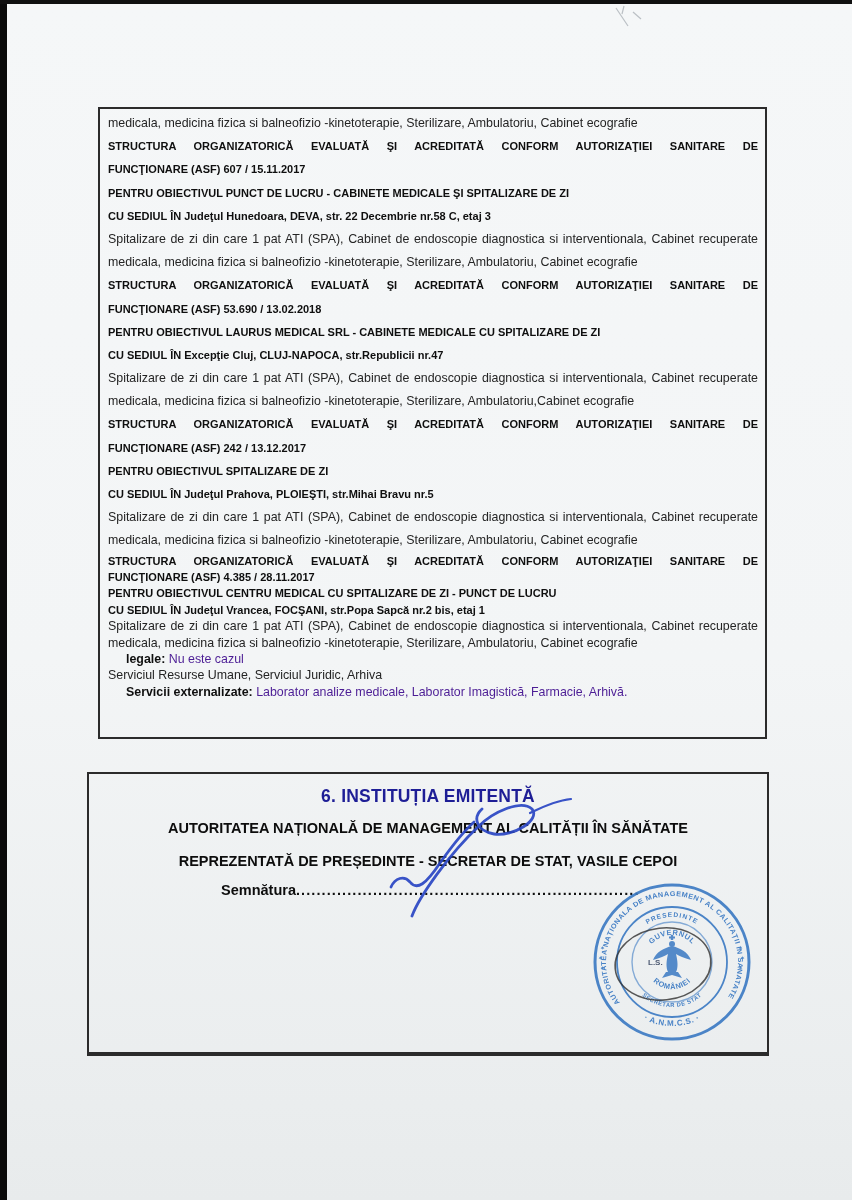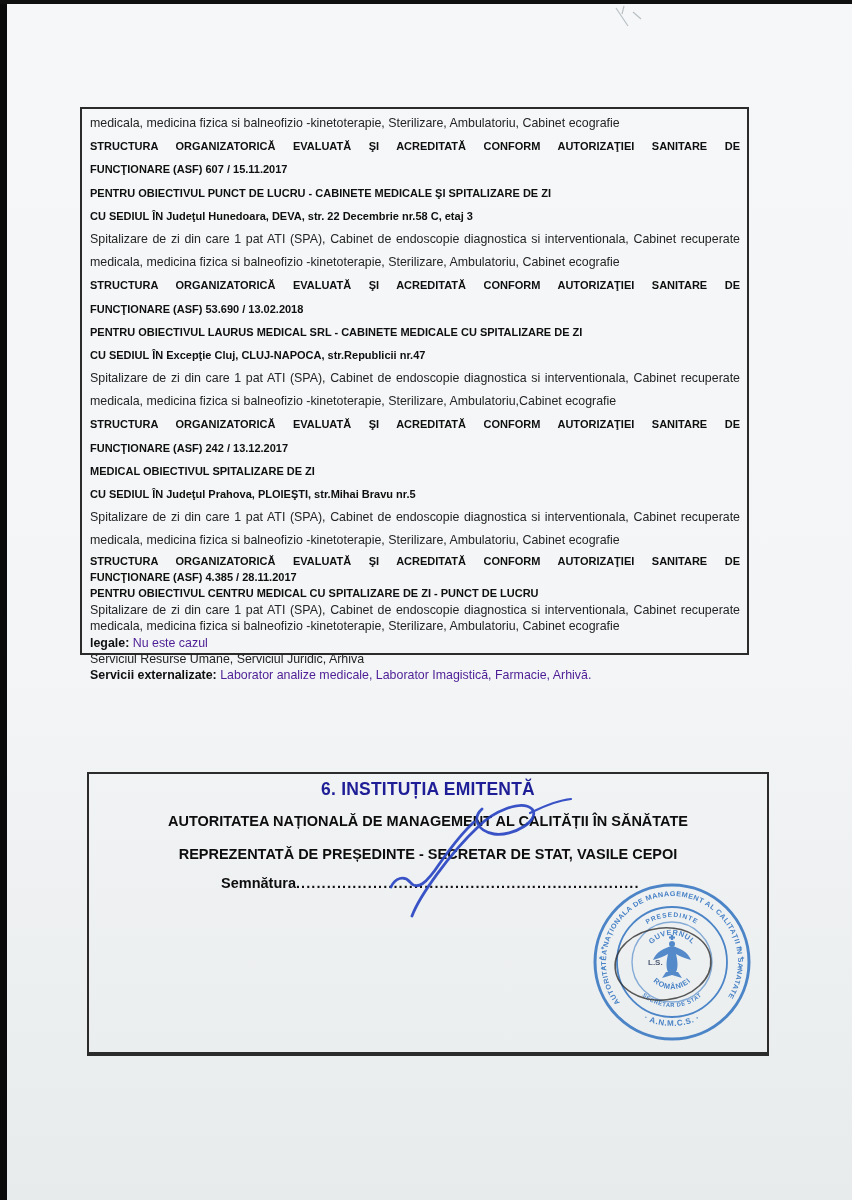--- a/index.html
+++ b/index.html
@@ -7,37 +7,38 @@
     width:852px;height:1200px;position:relative;overflow:hidden;
     background:linear-gradient(180deg,#f5f7f8 0%,#f3f5f6 55%,#eaedee 92%,#e8ebec 100%);
     font-family:"Liberation Sans",sans-serif;
     -webkit-font-smoothing:antialiased;
   }
   .edge-left{position:absolute;left:0;top:0;width:7px;height:1200px;background:#0a0a0a;}
   .edge-top{position:absolute;left:0;top:0;width:852px;height:4px;background:#101010;}
 
   
   .box1{
-    position:absolute;left:80px;top:107px;width:669px;height:548px;
+    position:absolute;left:98px;top:107px;width:669px;height:632px;
     box-sizing:border-box;border:2px solid #2b2b2b;background:transparent;
     padding:3px 7px 0 8px;
   }
   .row{font-size:12.4px;line-height:23.2px;color:#242424;white-space:normal;overflow:hidden;max-height:23.2px;}
   .row.tight{line-height:16.4px;max-height:16.4px;}
   .bL,.bJ,.bJc{font-weight:bold;color:#0f0f0f;font-size:11px;}
   .bJ,.nJ,.bJc{text-align:justify;text-align-last:justify;}
   .bJc{font-size:10.6px;letter-spacing:-0.1px;}
-  .mx .b{font-weight:bold;color:#0f0f0f;}
+  .mx .b{font-weight:bold;color:#0f0f0f;margin-left:18px;}
   .mx .n{color:#4c1d95;}
   .mx.fit{font-size:11.8px;}
 
   
   .box2{
     position:absolute;left:87px;top:772px;width:682px;height:284px;
     box-sizing:border-box;border:2px solid #2b2b2b;border-bottom-width:4px;
+    padding-top:7px;
   }
   .box2 .title{
     text-align:center;font-weight:bold;font-size:17.5px;line-height:30px;
     color:#1e1e96;letter-spacing:0.2px;
   }
   .box2 .authority{
     text-align:center;font-weight:bold;font-size:14.5px;line-height:34px;
     color:#0d0d0d;white-space:nowrap;
   }
   .box2 .representative{
@@ -69,27 +70,28 @@
       <div class="row nJ"><span class="n">Spitalizare de zi din care 1 pat ATI (SPA), Cabinet de endoscopie diagnostica si interventionala, Cabinet recuperate</span></div>
       <div class="row nL"><span class="n">medicala, medicina fizica si balneofizio -kinetoterapie, Sterilizare, Ambulatoriu, Cabinet ecografie</span></div>
       <div class="row bJ"><span class="b">STRUCTURA ORGANIZATORICĂ EVALUATĂ ŞI ACREDITATĂ CONFORM AUTORIZAŢIEI SANITARE DE</span></div>
       <div class="row bL"><span class="b">FUNCŢIONARE (ASF) 53.690 / 13.02.2018</span></div>
       <div class="row bL"><span class="b">PENTRU OBIECTIVUL LAURUS MEDICAL SRL - CABINETE MEDICALE CU SPITALIZARE DE ZI</span></div>
       <div class="row bL"><span class="b">CU SEDIUL ÎN Excepţie Cluj, CLUJ-NAPOCA, str.Republicii nr.47</span></div>
       <div class="row nJ"><span class="n">Spitalizare de zi din care 1 pat ATI (SPA), Cabinet de endoscopie diagnostica si interventionala, Cabinet recuperate</span></div>
       <div class="row nL"><span class="n">medicala, medicina fizica si balneofizio -kinetoterapie, Sterilizare, Ambulatoriu,Cabinet ecografie</span></div>
       <div class="row bJ"><span class="b">STRUCTURA ORGANIZATORICĂ EVALUATĂ ŞI ACREDITATĂ CONFORM AUTORIZAŢIEI SANITARE DE</span></div>
       <div class="row bL"><span class="b">FUNCŢIONARE (ASF) 242 / 13.12.2017</span></div>
-      <div class="row bL"><span class="b">MEDICAL OBIECTIVUL SPITALIZARE DE ZI</span></div>
+      <div class="row bL"><span class="b">PENTRU OBIECTIVUL SPITALIZARE DE ZI</span></div>
       <div class="row bL"><span class="b">CU SEDIUL ÎN Judeţul Prahova, PLOIEŞTI, str.Mihai Bravu nr.5</span></div>
       <div class="row nJ"><span class="n">Spitalizare de zi din care 1 pat ATI (SPA), Cabinet de endoscopie diagnostica si interventionala, Cabinet recuperate</span></div>
       <div class="row nL"><span class="n">medicala, medicina fizica si balneofizio -kinetoterapie, Sterilizare, Ambulatoriu, Cabinet ecografie</span></div>
       <div class="row bJ tight"><span class="b">STRUCTURA ORGANIZATORICĂ EVALUATĂ ŞI ACREDITATĂ CONFORM AUTORIZAŢIEI SANITARE DE</span></div>
       <div class="row bL tight"><span class="b">FUNCŢIONARE (ASF) 4.385 / 28.11.2017</span></div>
       <div class="row bL tight"><span class="b">PENTRU OBIECTIVUL CENTRU MEDICAL CU SPITALIZARE DE ZI - PUNCT DE LUCRU</span></div>
+      <div class="row bL tight"><span class="b">CU SEDIUL ÎN Judeţul Vrancea, FOCŞANI, str.Popa Sapcă nr.2 bis, etaj 1</span></div>
       <div class="row nJ tight"><span class="n">Spitalizare de zi din care 1 pat ATI (SPA), Cabinet de endoscopie diagnostica si interventionala, Cabinet recuperate</span></div>
       <div class="row nL tight"><span class="n">medicala, medicina fizica si balneofizio -kinetoterapie, Sterilizare, Ambulatoriu, Cabinet ecografie</span></div>
       <div class="row mx tight"><span class="b">legale:</span><span class="n"> Nu este cazul</span></div>
       <div class="row nL tight"><span class="n">Serviciul Resurse Umane, Serviciul Juridic, Arhiva</span></div>
       <div class="row mx tight"><span class="b">Servicii externalizate:</span><span class="n"> Laborator analize medicale, Laborator Imagistică, Farmacie,  Arhivă.</span></div>
     </div>
 </div>
 
 <div class="box2">
   <div class="title">6. INSTITUȚIA EMITENTĂ</div>

